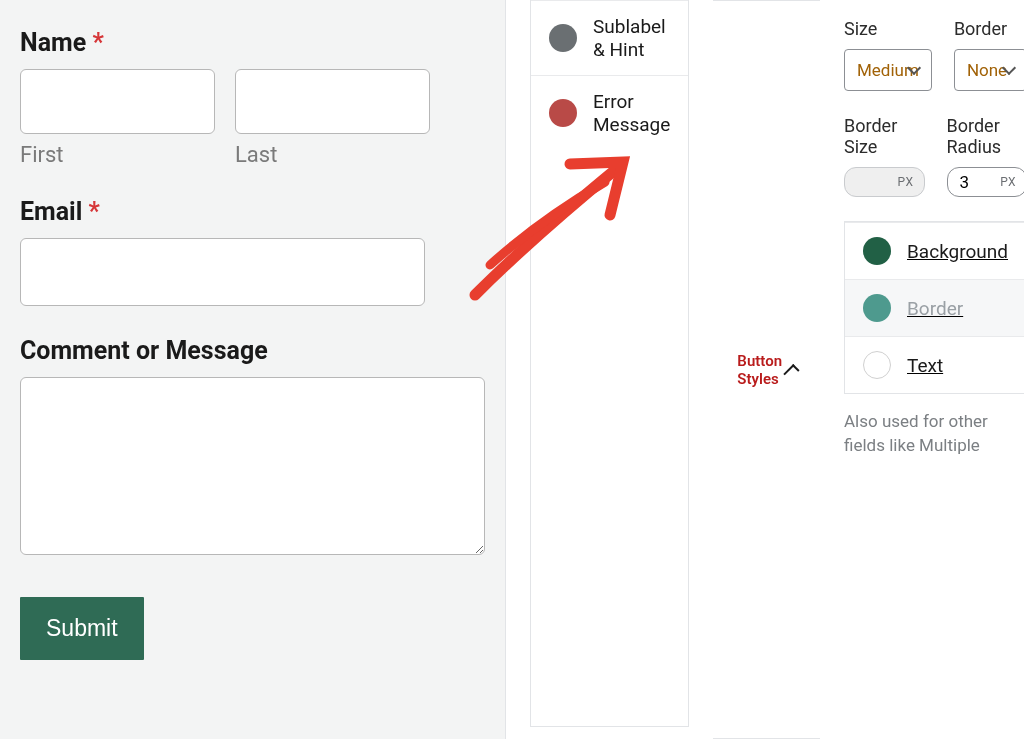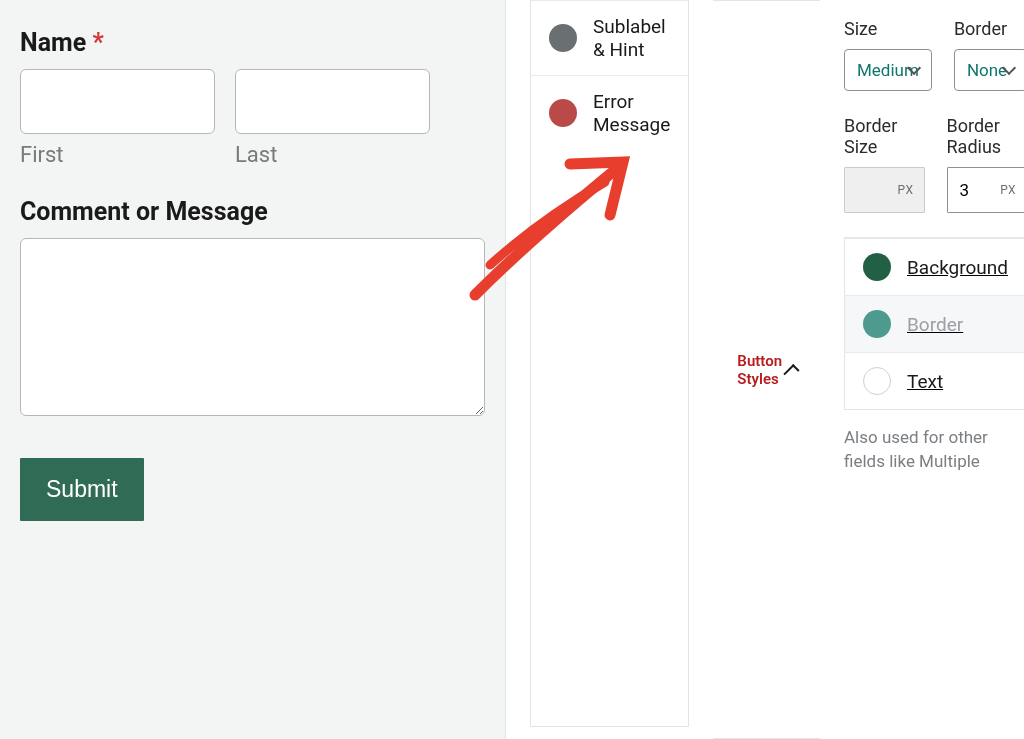--- a/index.html
+++ b/index.html
@@ -142,38 +142,38 @@
   .select-wrap {
     position: relative;
     border: 1px solid #8c8f94;
     border-radius: 4px;
     background: #fff;
     height: 42px;
     display: flex;
     align-items: center;
     padding: 0 12px;
     font-size: 17px;
-    color: #0f766e;
+    color: #a16207;
     cursor: pointer;
   }
   .chevron-down {
     position: absolute;
     right: 12px;
     width: 10px; height: 10px;
     border-right: 2px solid #555;
     border-bottom: 2px solid #555;
     transform: rotate(45deg);
     margin-top: -4px;
   }
   .unit-input {
     position: relative;
     border: 1px solid #8c8f94;
-    border-radius: 1px;
-    background: #fff;
-    height: 46px;
+    border-radius: 12px;
+    background: #fff;
+    height: 30px;
     display: flex;
     align-items: center;
     padding: 0 12px;
     font-size: 17px;
   }
   .unit-input.disabled { background: #efefef; color: #8a8d91; border-color: #c9cbce; }
   .unit {
     position: absolute;
     right: 10px;
     font-size: 12px;
@@ -219,20 +219,27 @@
         <input class="text-input" style="">
         <span class="sublabel">First</span>
       </div>
       <div class="name-col">
         <input class="text-input" style="">
         <span class="sublabel">Last</span>
       </div>
     </div>
   </div>
 
+  <div class="field-group">
+    <label class="field-label">
+      <span>Email</span>
+      <span class="req">*</span>
+    </label>
+    <input class="email-input" style="">
+  </div>
 
   <div class="field-group">
     <label class="field-label">Comment or Message</label>
     <textarea class="textarea" style=""></textarea>
   </div>
 
   <button class="submit-btn">Submit</button>
 </div>
 
 <div class="right-panel">

